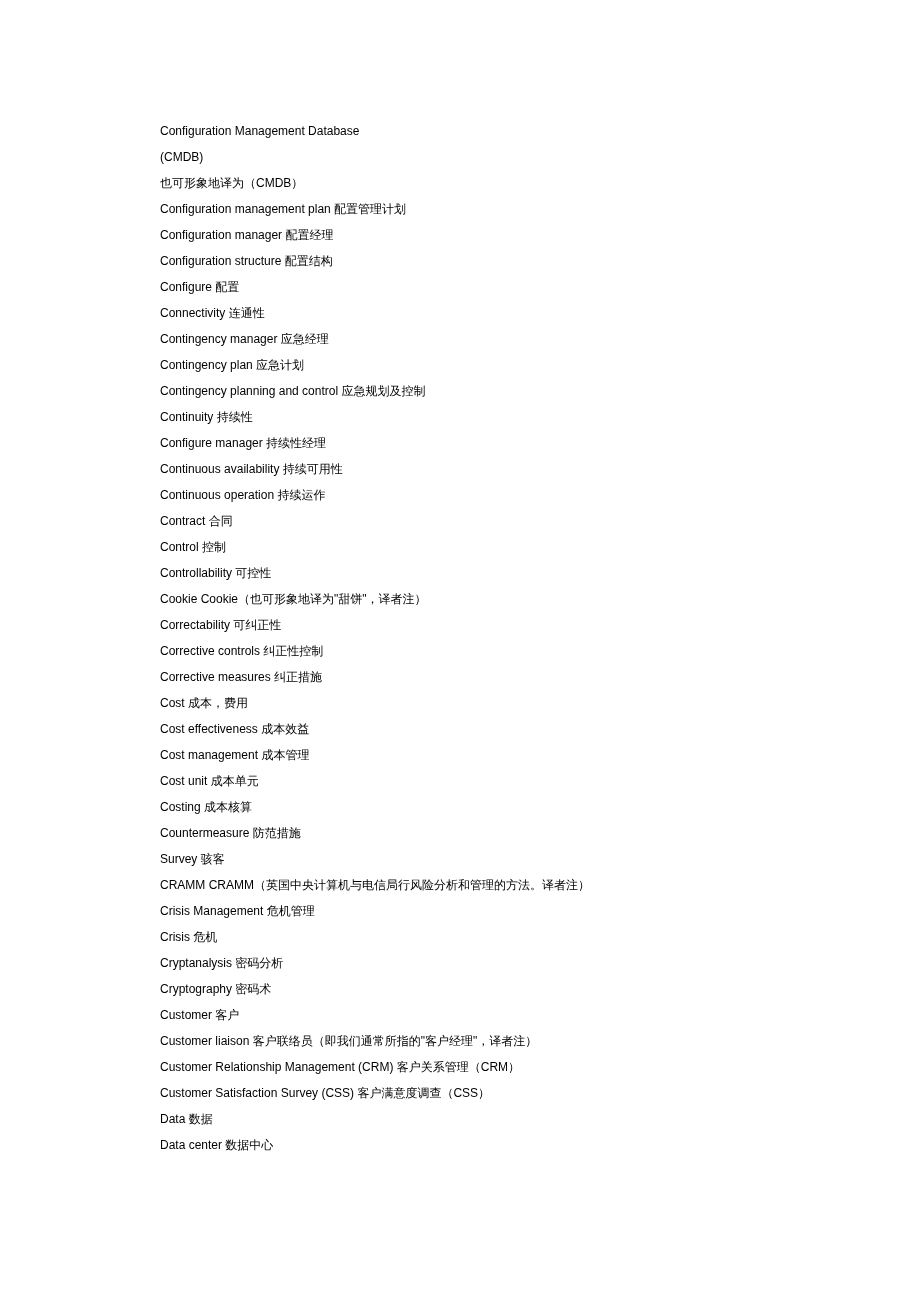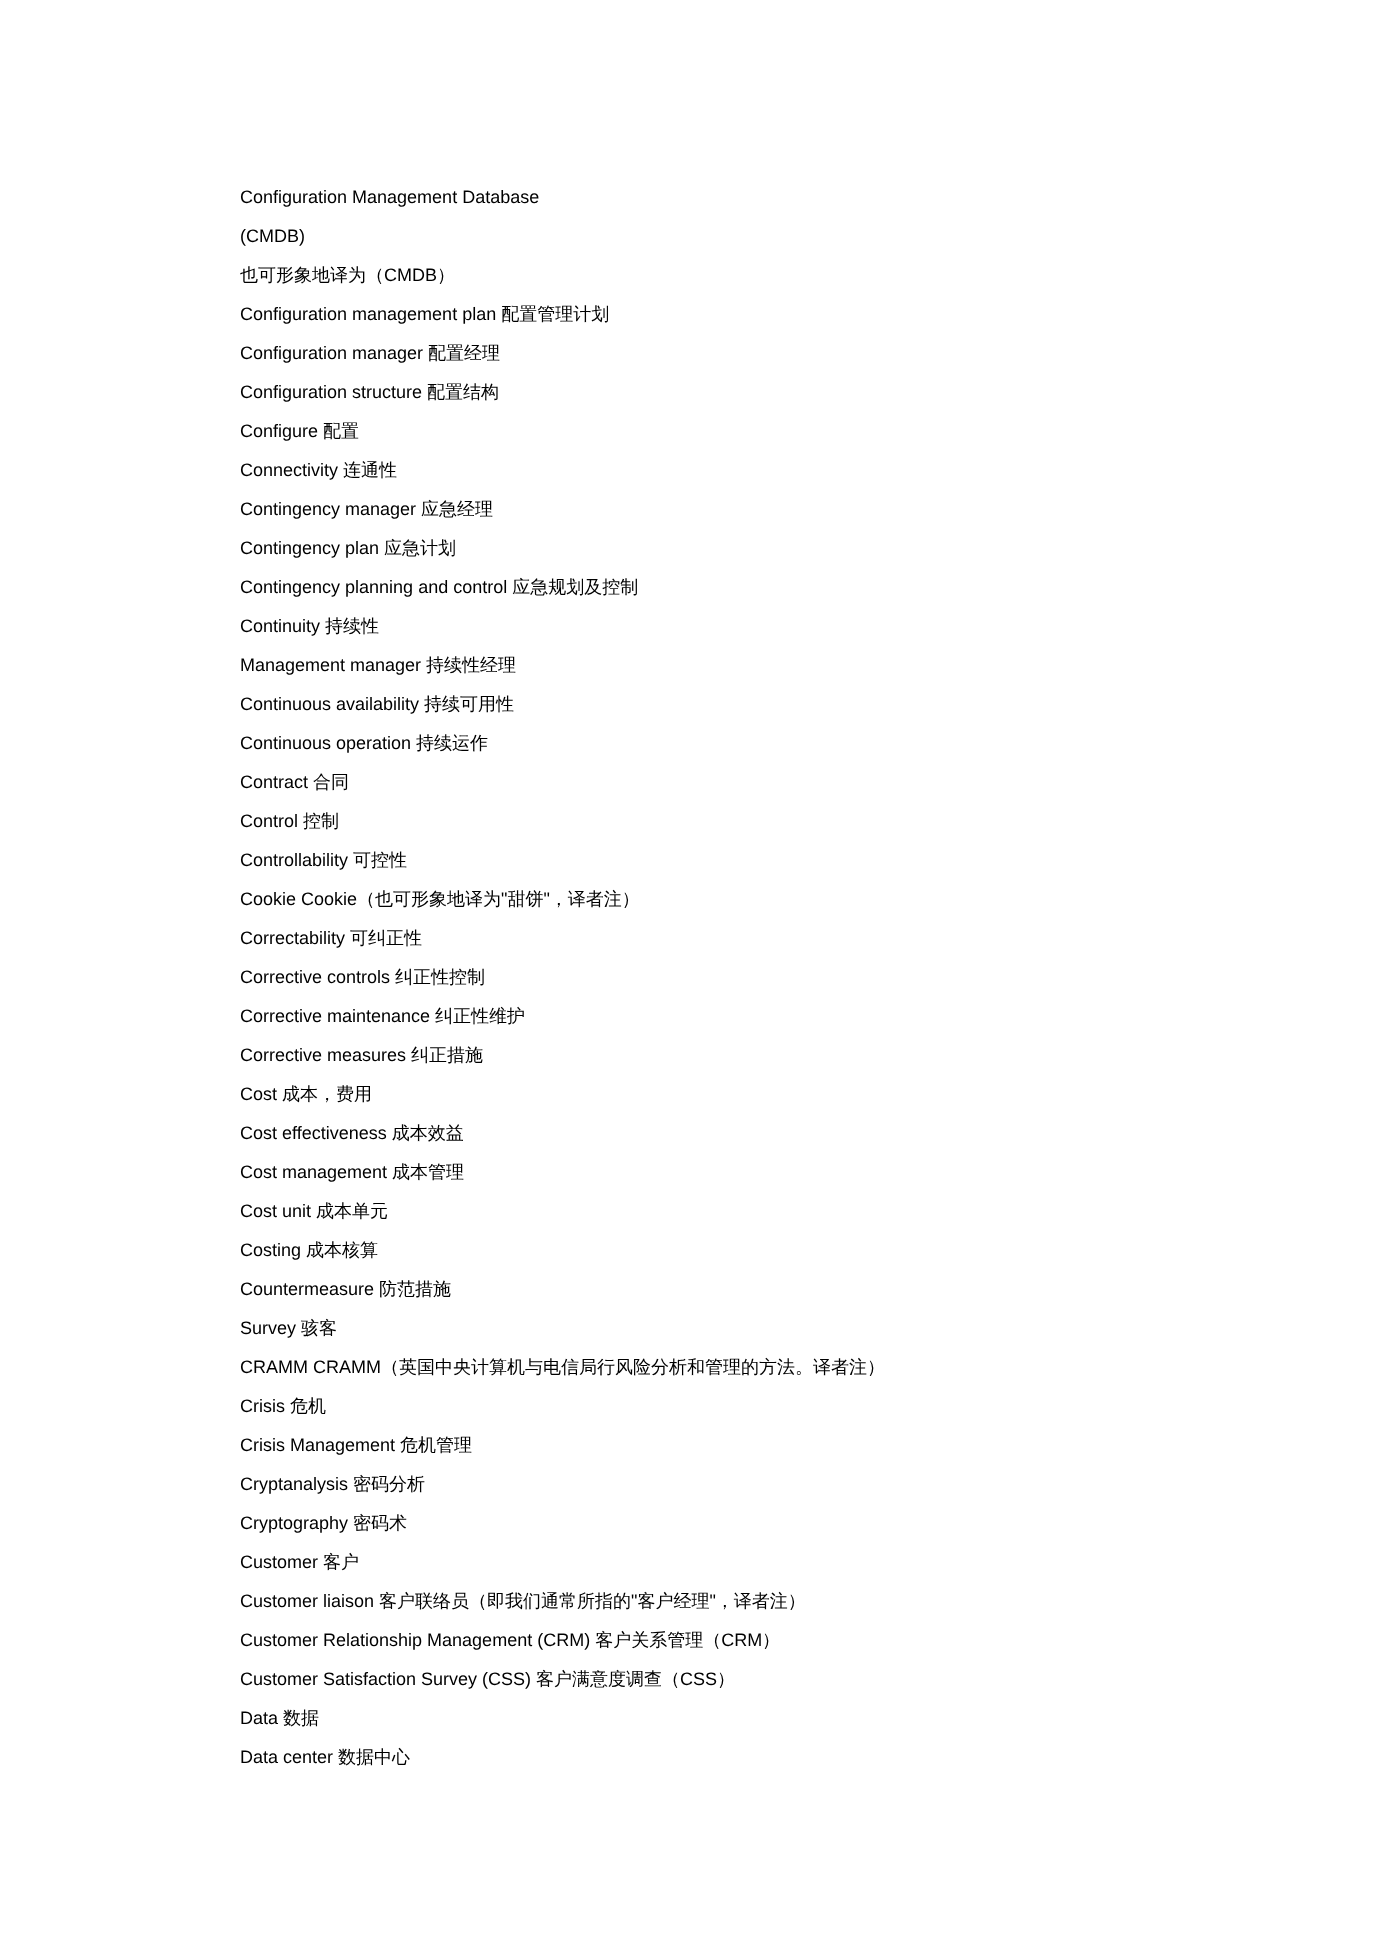--- a/index.html
+++ b/index.html
@@ -29,41 +29,40 @@
   <div class="line">也可形象地译为（CMDB）</div>
   <div class="line">Configuration management plan 配置管理计划</div>
   <div class="line">Configuration manager 配置经理</div>
   <div class="line">Configuration structure 配置结构</div>
   <div class="line">Configure 配置</div>
   <div class="line">Connectivity 连通性</div>
   <div class="line">Contingency manager 应急经理</div>
   <div class="line">Contingency plan 应急计划</div>
   <div class="line">Contingency planning and control 应急规划及控制</div>
   <div class="line">Continuity 持续性</div>
-  <div class="line">Management manager 持续性经理</div>
+  <div class="line">Configure manager 持续性经理</div>
   <div class="line">Continuous availability 持续可用性</div>
   <div class="line">Continuous operation 持续运作</div>
   <div class="line">Contract 合同</div>
   <div class="line">Control 控制</div>
   <div class="line">Controllability 可控性</div>
   <div class="line">Cookie Cookie（也可形象地译为"甜饼"，译者注）</div>
   <div class="line">Correctability 可纠正性</div>
   <div class="line">Corrective controls 纠正性控制</div>
-  <div class="line">Corrective maintenance 纠正性维护</div>
   <div class="line">Corrective measures 纠正措施</div>
   <div class="line">Cost 成本，费用</div>
   <div class="line">Cost effectiveness 成本效益</div>
   <div class="line">Cost management 成本管理</div>
   <div class="line">Cost unit 成本单元</div>
   <div class="line">Costing 成本核算</div>
   <div class="line">Countermeasure 防范措施</div>
   <div class="line">Survey 骇客</div>
   <div class="line">CRAMM CRAMM（英国中央计算机与电信局行风险分析和管理的方法。译者注）</div>
+  <div class="line">Crisis Management 危机管理</div>
   <div class="line">Crisis 危机</div>
-  <div class="line">Crisis Management 危机管理</div>
   <div class="line">Cryptanalysis 密码分析</div>
   <div class="line">Cryptography 密码术</div>
   <div class="line">Customer 客户</div>
   <div class="line">Customer liaison 客户联络员（即我们通常所指的"客户经理"，译者注）</div>
   <div class="line">Customer Relationship Management (CRM) 客户关系管理（CRM）</div>
   <div class="line">Customer Satisfaction Survey (CSS) 客户满意度调查（CSS）</div>
   <div class="line">Data 数据</div>
   <div class="line">Data center 数据中心</div>
 </div>
 

